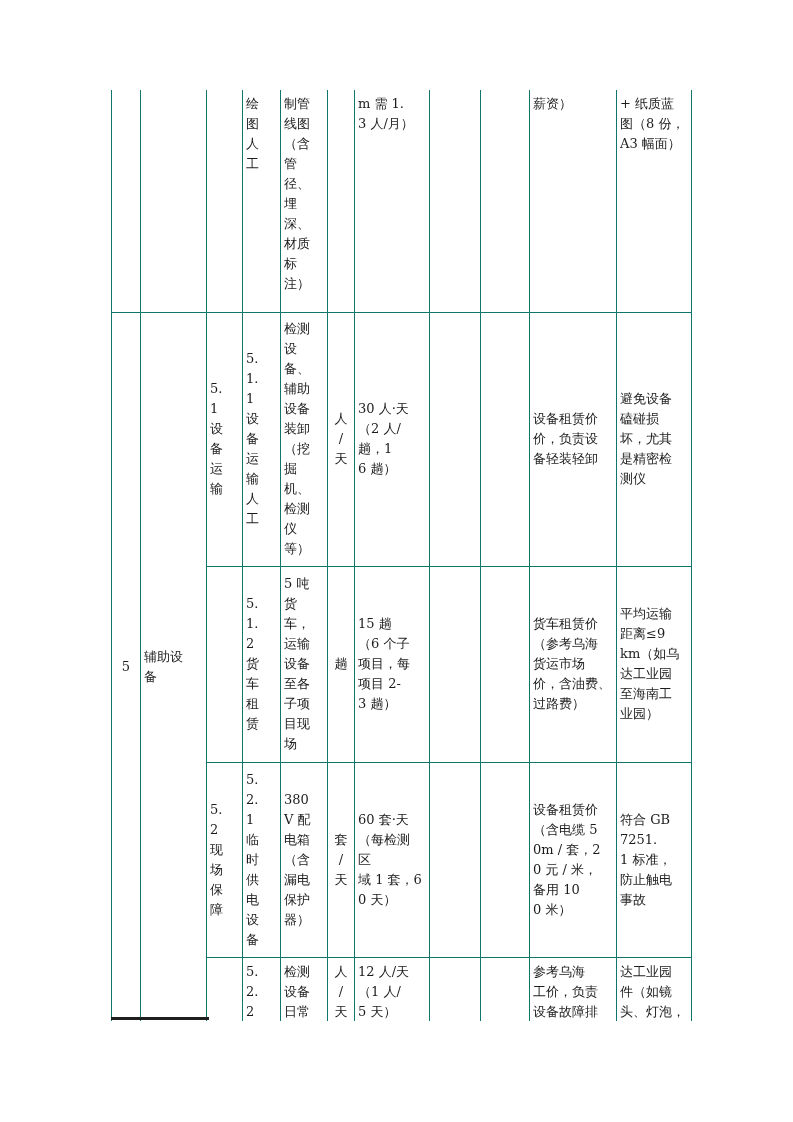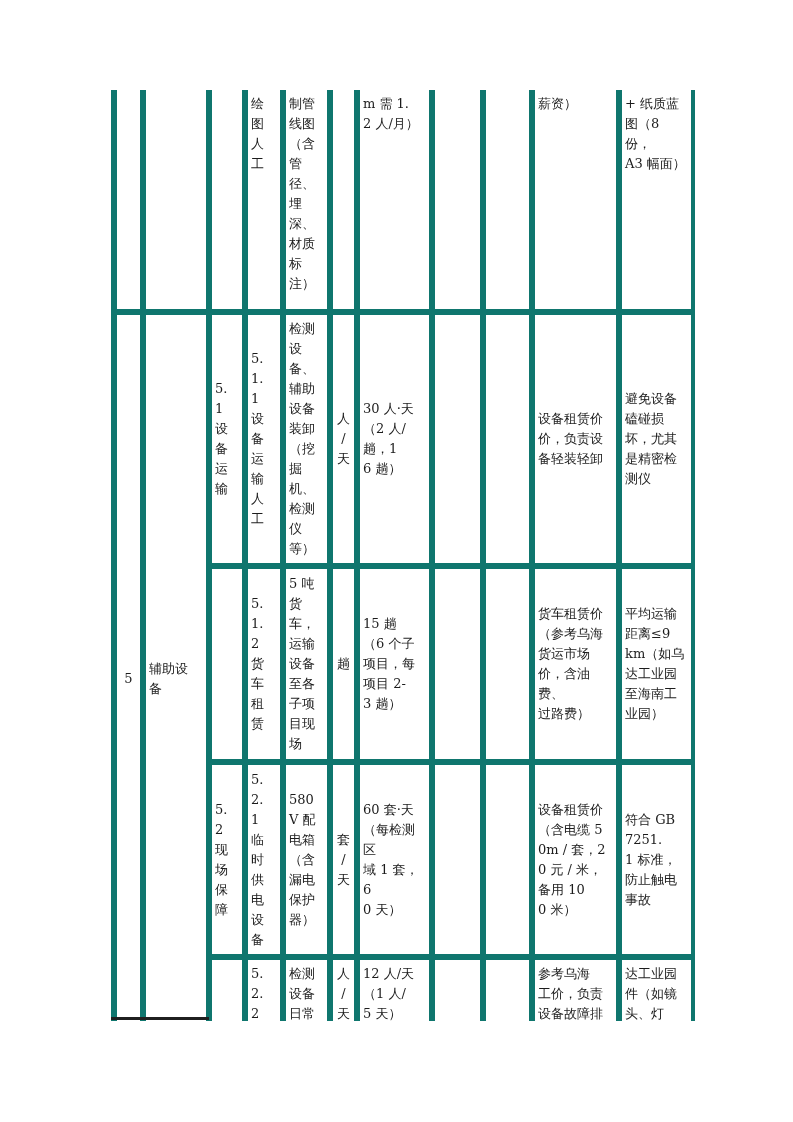--- a/index.html
+++ b/index.html
@@ -4,21 +4,21 @@
 <style>
   html,body { margin:0; padding:0; background:#ffffff; }
   .page {
     position:relative; width:793px; height:1122px; background:#ffffff;
     font-family:"DejaVu Serif","Liberation Serif",serif;
     color:#1c1c1c; overflow:hidden;
   }
   .twrap { position:absolute; left:111px; top:90px; width:584px; height:931px; overflow:hidden; }
   table.cost { border-collapse:collapse; table-layout:fixed; width:580px; }
   table.cost td {
-    border:6px solid #0f766e;
+    border:1px solid #0f766e;
     padding:1px 3px;
     font-size:13px;
     line-height:20px;
     vertical-align:middle;
     white-space:pre-line;
     overflow:hidden;
     word-break:break-all;
   }
   tr.ra { height:222px; }
   tr.rb { height:254px; }
@@ -68,21 +68,21 @@
 （含
 管
 径、
 埋
 深、
 材质
 标
 注）</td>
         <td class="cu"></td>
         <td>m 需 1.
-2 人/月）</td>
+3 人/月）</td>
         <td></td>
         <td></td>
         <td>薪资）</td>
         <td>+ 纸质蓝
 图（8 份，
 A3 幅面）</td>
       </tr>
       <tr class="rb">
         <td class="seq thickv" rowspan="4">5</td>
         <td class="cat thickv" rowspan="4">辅助设
@@ -179,21 +179,21 @@
 障</td>
         <td class="ci">5.
 2.
 1
 临
 时
 供
 电
 设
 备</td>
-        <td class="cd">580
+        <td class="cd">380
 V 配
 电箱
 （含
 漏电
 保护
 器）</td>
         <td class="cu">套
 /
 天</td>
         <td>60 套·天

